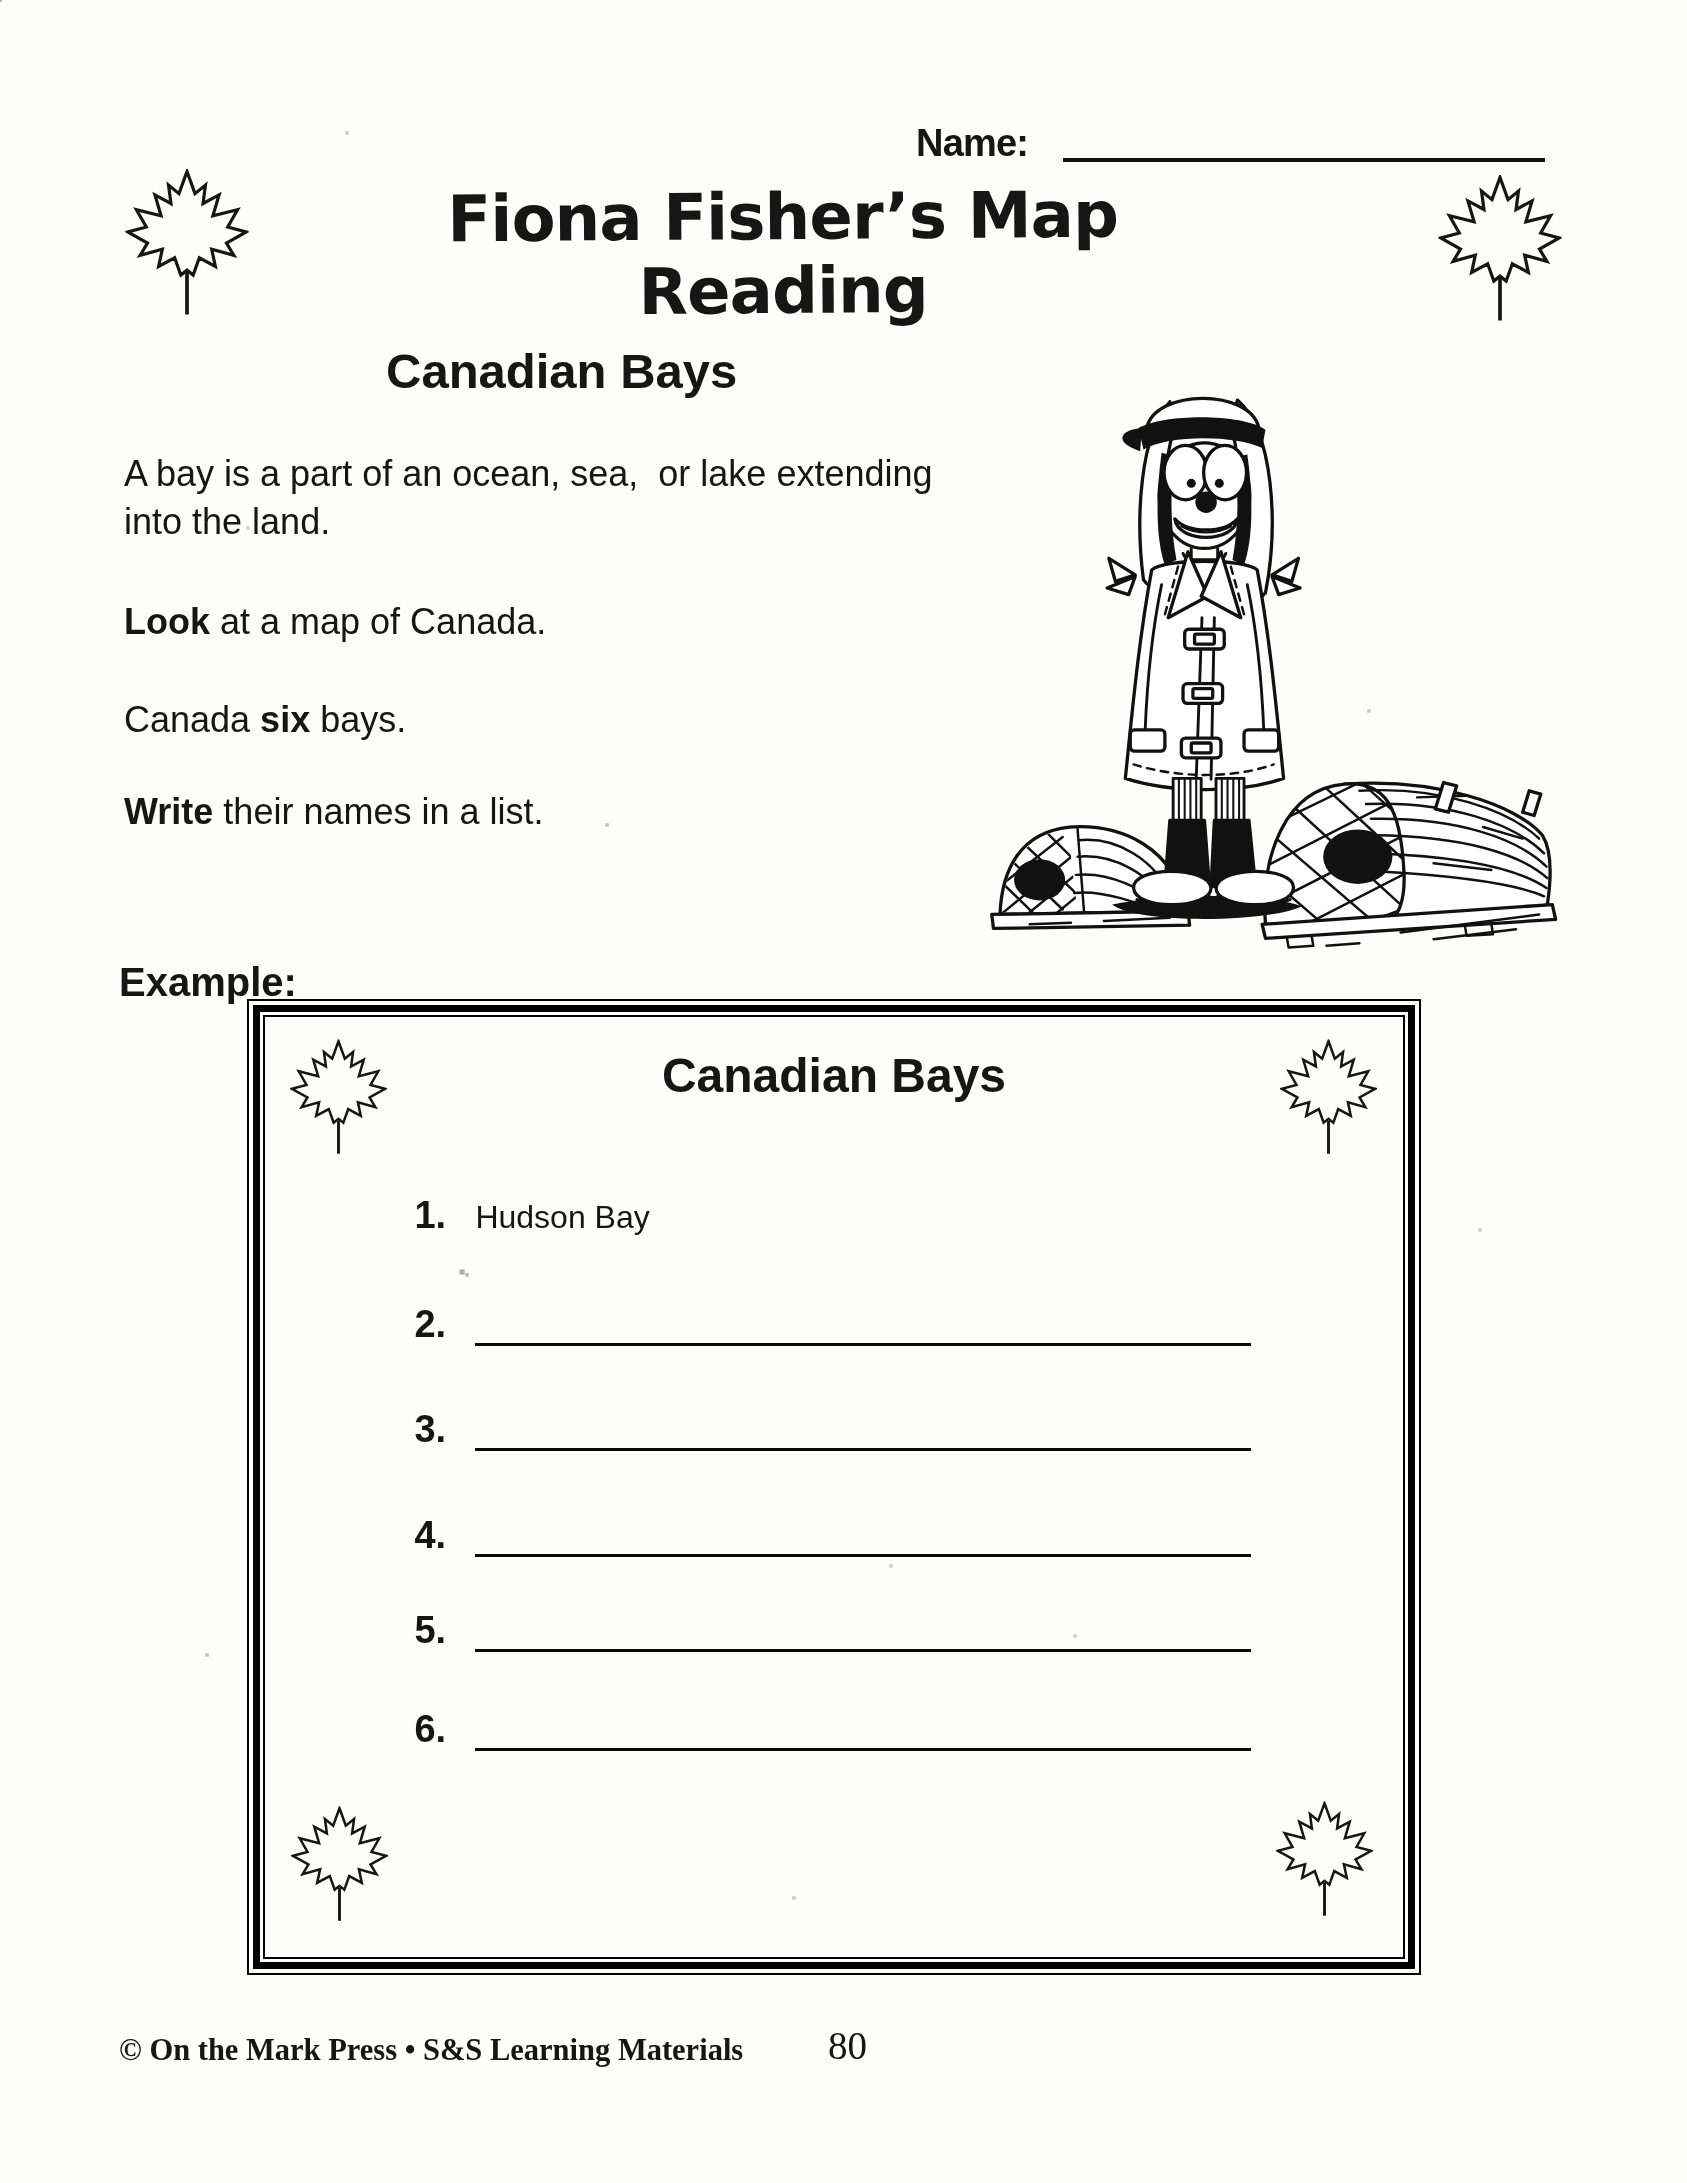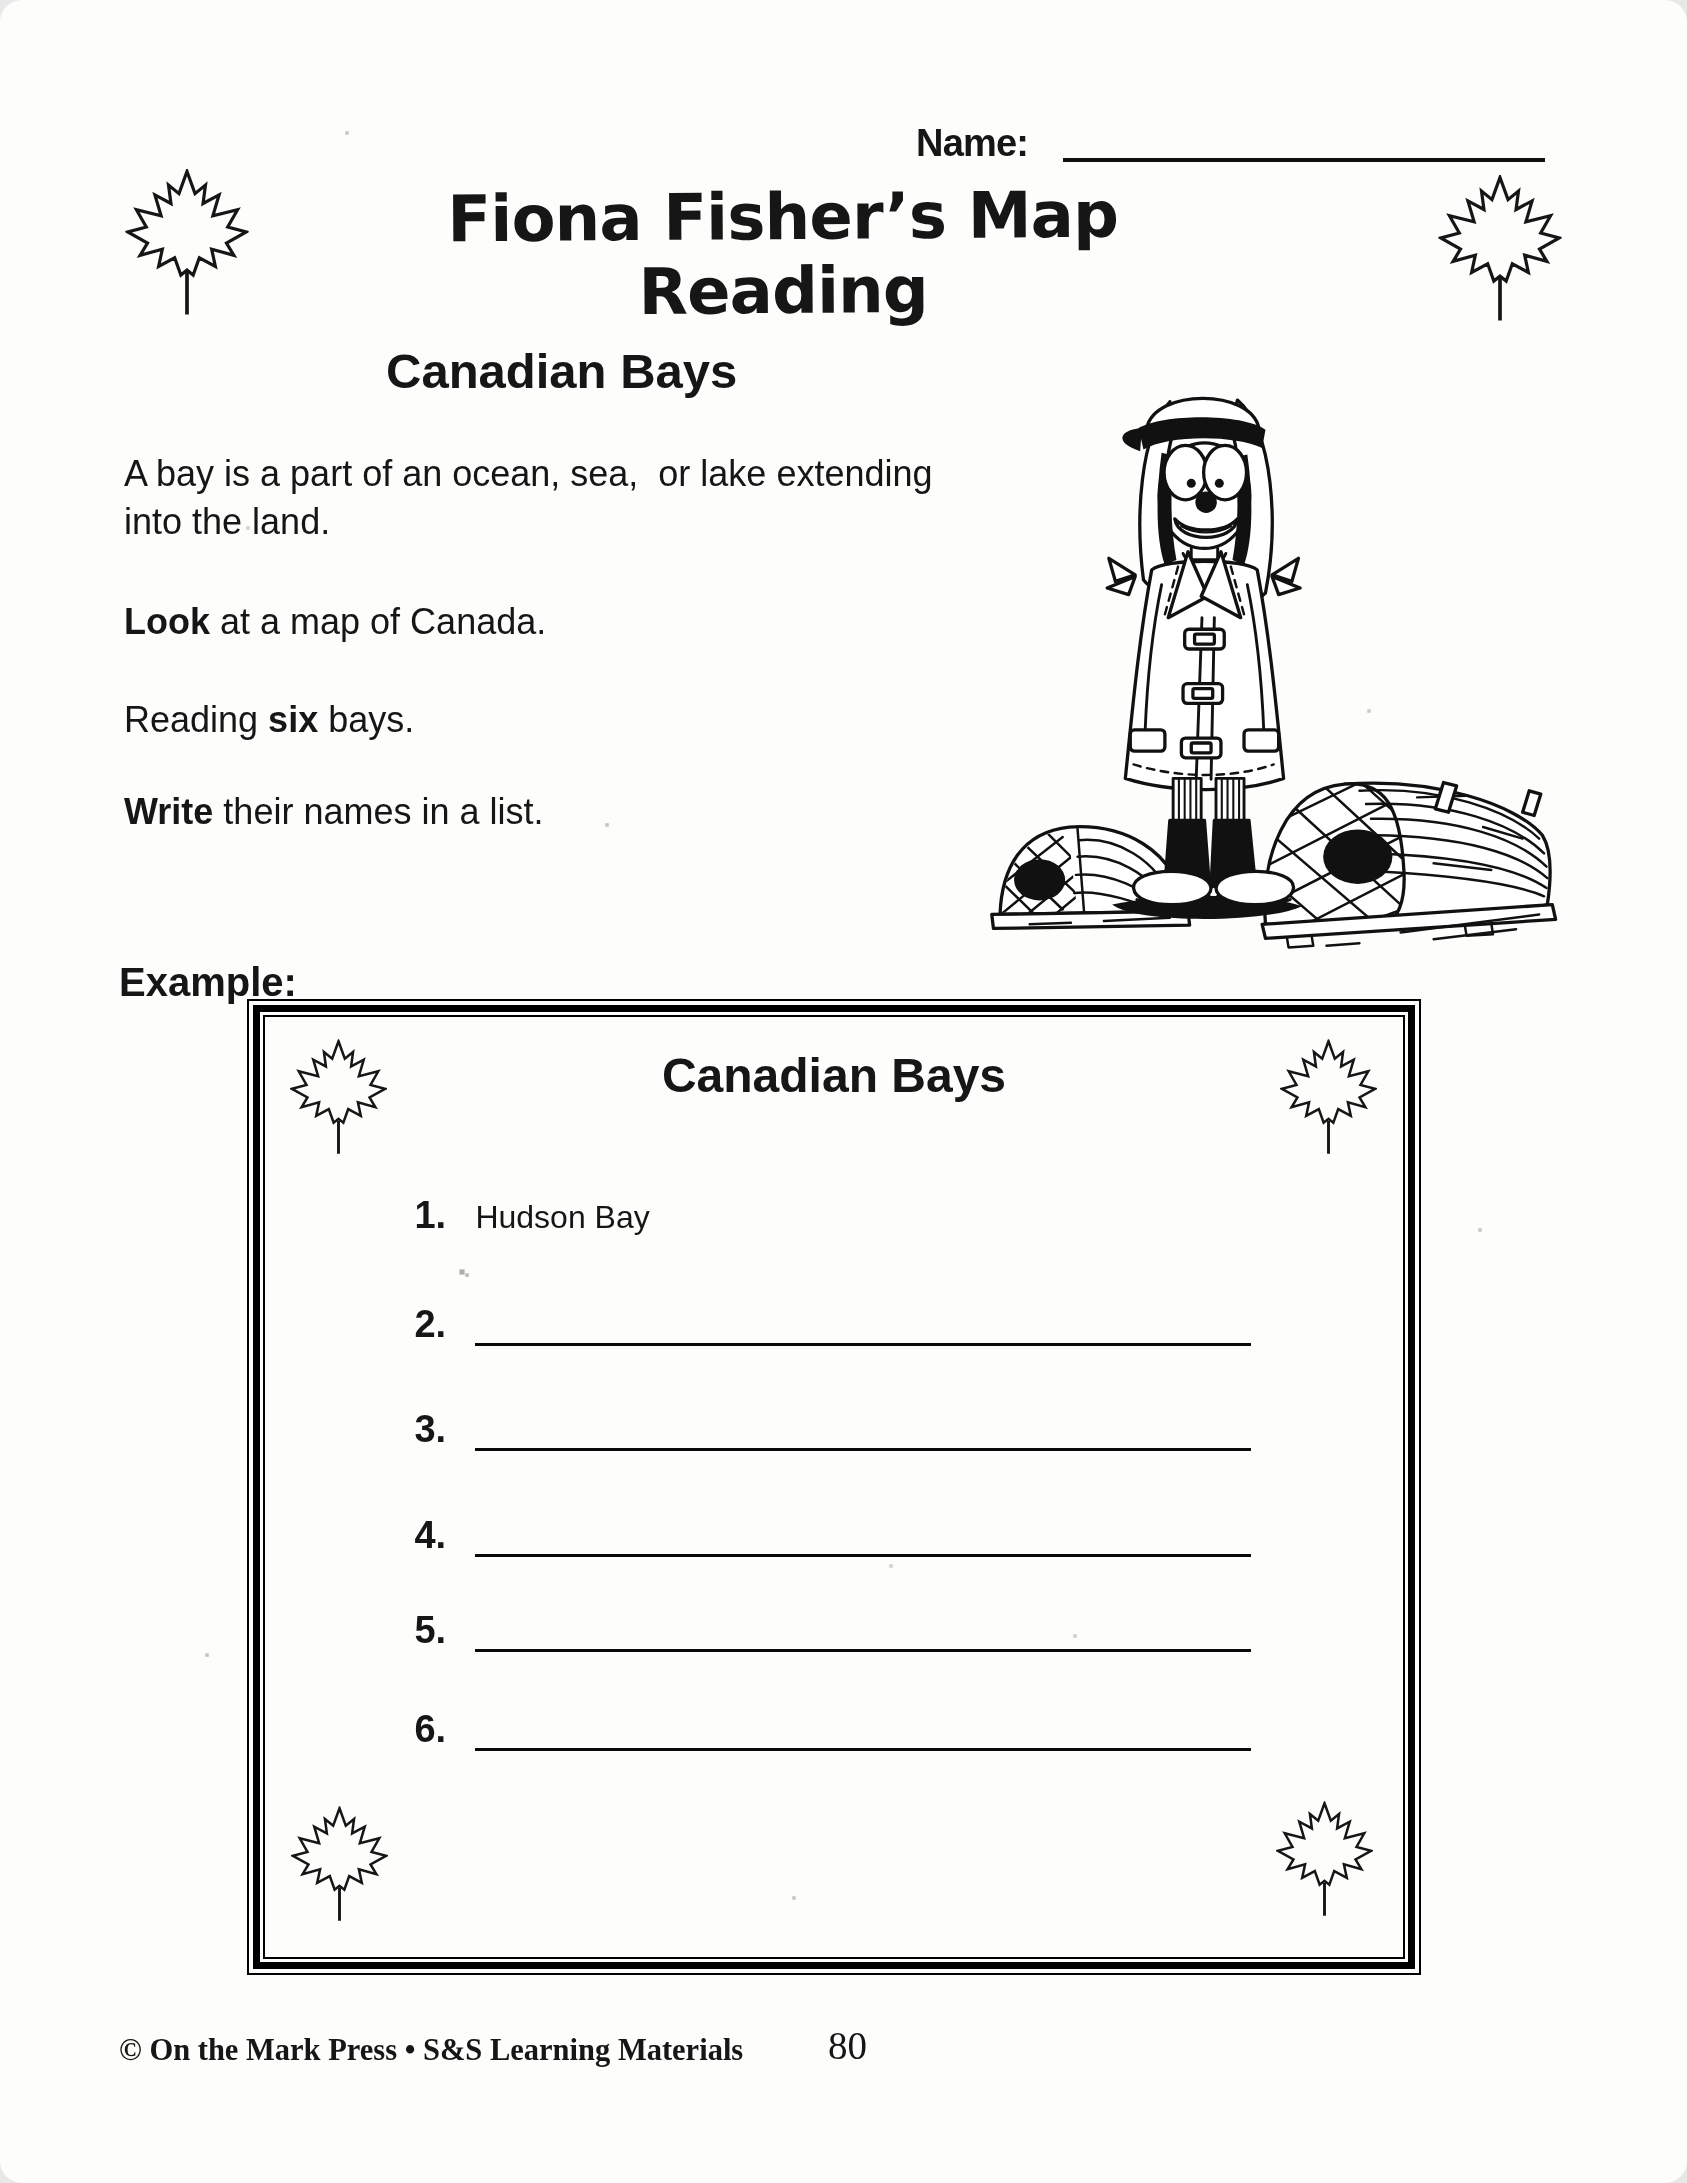--- a/index.html
+++ b/index.html
@@ -2,21 +2,20 @@
 <html style="font-size:13px"><head>
 <meta charset="utf-8">
 <style>
   * { margin:0; padding:0; box-sizing:border-box; }
   html,body { background:#e8e8e8; }
   .page {
     position:relative; width:1687px; height:2183px;
     background:#fdfdfc; color:#161616; overflow:hidden;
     font-family:"Liberation Sans", sans-serif;
     margin:0 auto;
-    border-radius:22px;
   }
   .abs { position:absolute; }
 
   
   .name-label { left:916px; top:122px; font-size:38px; font-weight:bold; letter-spacing:-0.8px; }
   .name-line { left:1063px; top:129px; width:482px; height:33px; border-bottom:4.1px solid #111; }
   .page-title {
     left:297px; top:180px; width:972px; text-align:center;
     font-family:"DejaVu Sans", sans-serif; font-weight:bold;
     font-size:64px; letter-spacing:-0.8px; transform:rotate(-0.4deg);
@@ -92,21 +91,21 @@
   <div class="abs page-title">Fiona Fisher’s Map Reading</div>
   <svg class="abs leaf leaf-header-right" viewBox="0 0 100 120">
       <use href="#maple-leaf"></use>
     </svg>
 
   <div class="abs subtitle">Canadian Bays</div>
   <div class="abs instr instr-1"><span></span><b>Look</b><span> at a map of Canada.</span></div>
 
   <div class="abs intro">A bay is a part of an ocean, sea,  or lake extending
 into the land.</div>
-  <div class="abs instr instr-2"><span>Reading </span><b>six</b><span> bays.</span></div>
+  <div class="abs instr instr-2"><span>Canada </span><b>six</b><span> bays.</span></div>
   <div class="abs instr instr-3"><span></span><b>Write</b><span> their names in a list.</span></div>
 
   <svg class="abs illo" viewBox="0 0 740 700" fill="none" stroke="#111" stroke-width="4" stroke-linecap="round" stroke-linejoin="round">
     <defs>
       <clipPath id="netL">
           <path d="M36 650 C38 598 62 556 116 548 L128 650 Z"></path>
         </clipPath>
       <clipPath id="netR">
           <path d="M356 664 C350 580 380 500 452 494 C500 490 520 520 524 600 C526 636 516 660 500 664 Z"></path>
         </clipPath>

